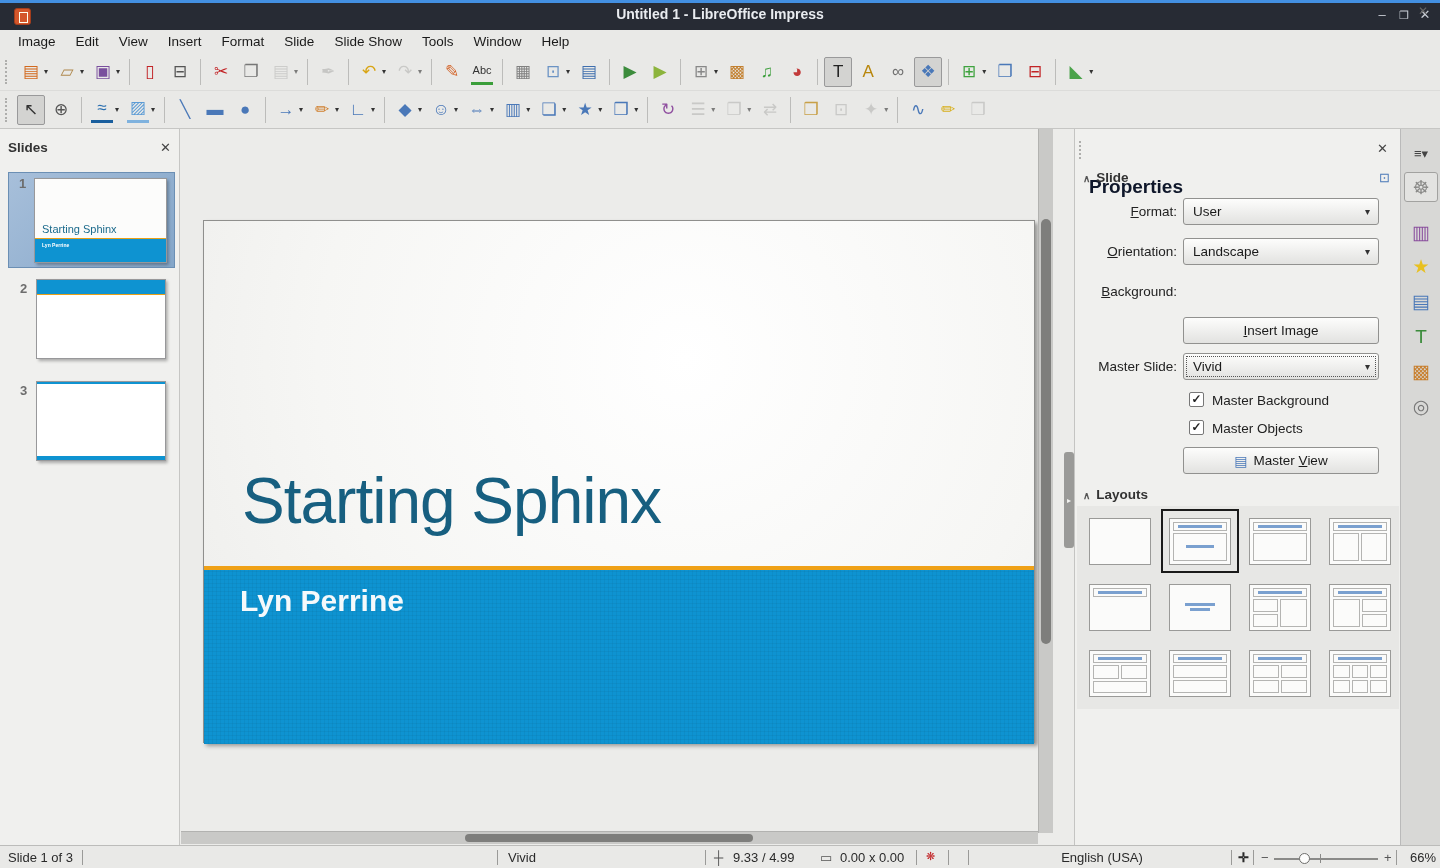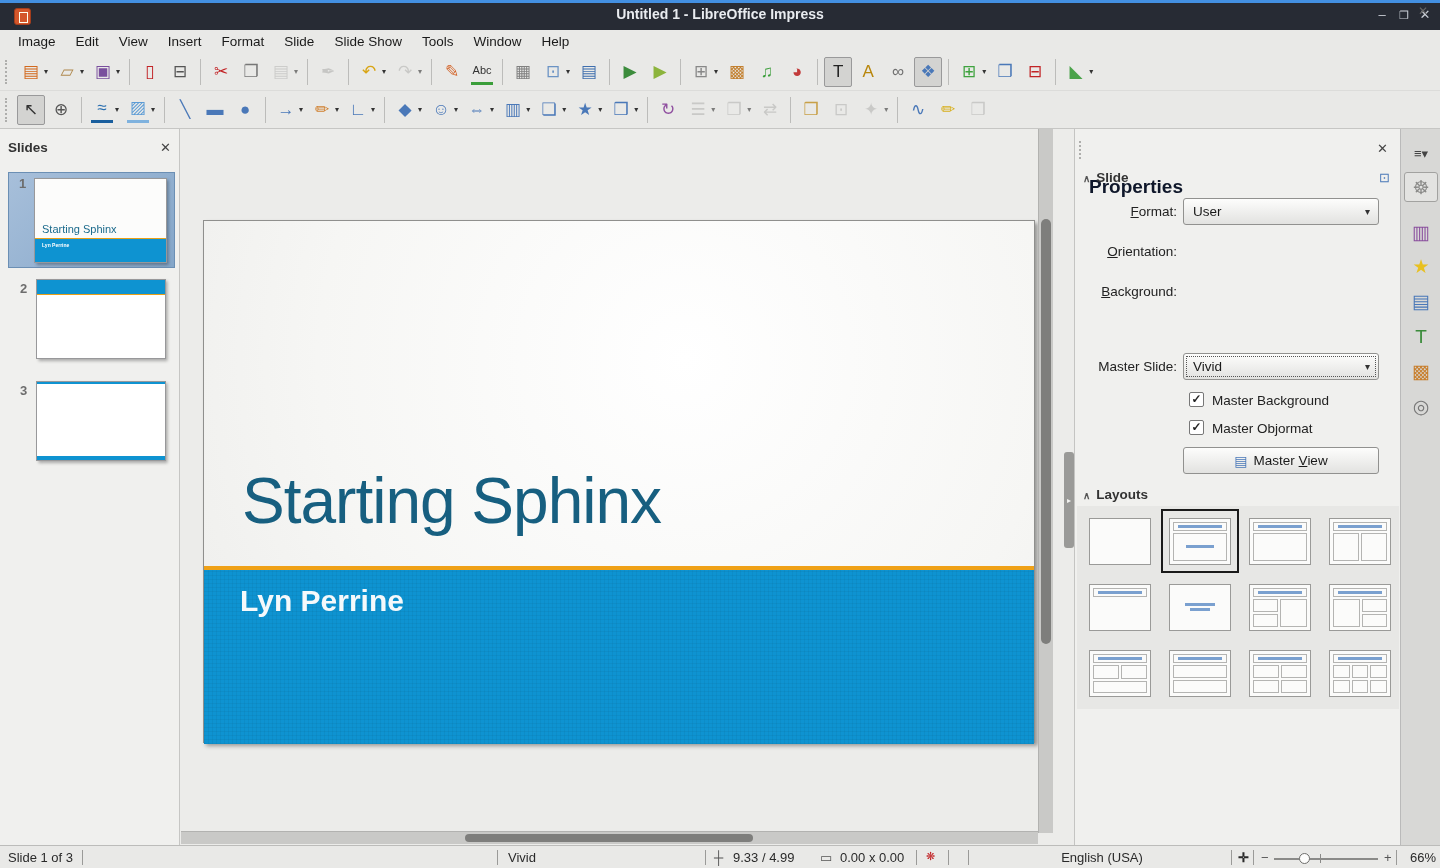--- a/index.html
+++ b/index.html
@@ -429,34 +429,40 @@
 
     <div class="sect-head" style="top:41px;"><span class="sect-arrow">∧</span><span>Slide</span></div>
     <span id="slide-sect-more">⊡</span>
 
     <span class="plabel" style="top:75px;"><u>F</u><span>ormat:</span></span>
     <div class="dd" style="top:69px;">
         <span>User</span>
       </div>
 
     <span class="plabel" style="top:115px;"><u>O</u><span>rientation:</span></span>
+    <div class="dd" style="top:109px;">
+        <span>Landscape</span>
+      </div>
 
     <span class="plabel" style="top:155px;"><u>B</u><span>ackground:</span></span>
 
+    <div class="pbtn" style="top:188px;">
+        <span><u>I</u><span>nsert Image</span></span>
+      </div>
 
     <span class="plabel" style="top:230px;">Master Slide:</span>
     <div class="dd focused" style="top:224px;">
         <span>Vivid</span>
       </div>
 
     <span class="cbx" style="top:263px;">✓</span>
     <span class="cbl" style="top:264px;"><span>Master Back</span><u>g</u><span>round</span></span>
 
     <span class="cbx" style="top:291px;">✓</span>
-    <span class="cbl" style="top:292px;"><span>Master Ob</span><u>j</u><span>ormat</span></span>
+    <span class="cbl" style="top:292px;"><span>Master Ob</span><u>j</u><span>ects</span></span>
 
     <div class="pbtn" style="top:318px;">
         <span id="mv-icon">▤</span>
         <span><span>Master </span><u>V</u><span>iew</span></span>
       </div>
 
     <div class="sect-head" style="top:358px;"><span class="sect-arrow">∧</span><span>Layouts</span></div>
 
     <div id="layouts-grid">
       <div class="lo" style="left:4px;top:3px;">

